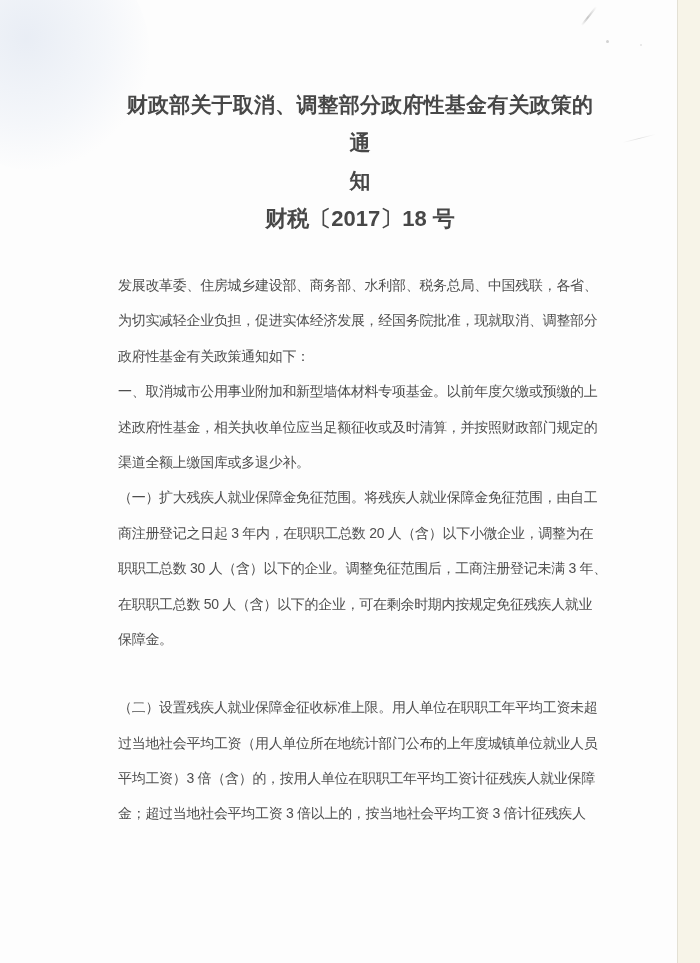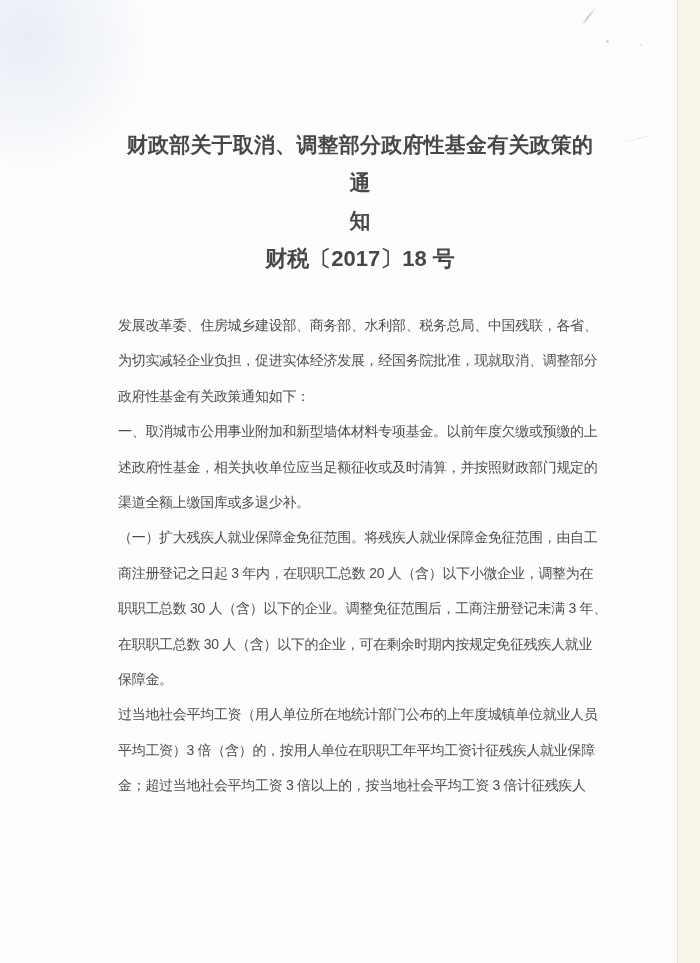--- a/index.html
+++ b/index.html
@@ -75,21 +75,20 @@
     height: 2px;
     border-radius: 50%;
     background: #e2e2e2;
   }
 
   .content {
     position: absolute;
     left: 118px;
     top: 86px;
     width: 484px;
-    margin-top: 40px;
   }
   .doc-title {
     font-size: 21px;
     font-weight: bold;
     line-height: 38px;
     text-align: center;
     color: #474747;
     letter-spacing: 0.2px;
   }
   .doc-title .t-line { display: block; }
@@ -141,21 +140,22 @@
     <div class="doc-body">
       <span class="line">发展改革委、住房城乡建设部、商务部、水利部、税务总局、中国残联，各省、</span>
       <span class="line">为切实减轻企业负担，促进实体经济发展，经国务院批准，现就取消、调整部分</span>
       <span class="line">政府性基金有关政策通知如下：</span>
       <span class="line">一、取消城市公用事业附加和新型墙体材料专项基金。以前年度欠缴或预缴的上</span>
       <span class="line">述政府性基金，相关执收单位应当足额征收或及时清算，并按照财政部门规定的</span>
       <span class="line">渠道全额上缴国库或多退少补。</span>
       <span class="line">（一）扩大残疾人就业保障金免征范围。将残疾人就业保障金免征范围，由自工</span>
       <span class="line">商注册登记之日起 3 年内，在职职工总数 20 人（含）以下小微企业，调整为在</span>
       <span class="line">职职工总数 30 人（含）以下的企业。调整免征范围后，工商注册登记未满 3 年、</span>
-      <span class="line">在职职工总数 30 人（含）以下的企业，可在剩余时期内按规定免征残疾人就业</span>
+      <span class="line">在职职工总数 50 人（含）以下的企业，可在剩余时期内按规定免征残疾人就业</span>
       <span class="line">保障金。</span>
+      <span class="line para-gap">（二）设置残疾人就业保障金征收标准上限。用人单位在职职工年平均工资未超</span>
       <span class="line">过当地社会平均工资（用人单位所在地统计部门公布的上年度城镇单位就业人员</span>
       <span class="line">平均工资）3 倍（含）的，按用人单位在职职工年平均工资计征残疾人就业保障</span>
       <span class="line">金；超过当地社会平均工资 3 倍以上的，按当地社会平均工资 3 倍计征残疾人</span>
     </div>
 
   </div>
 </div>
 
 </body></html>

